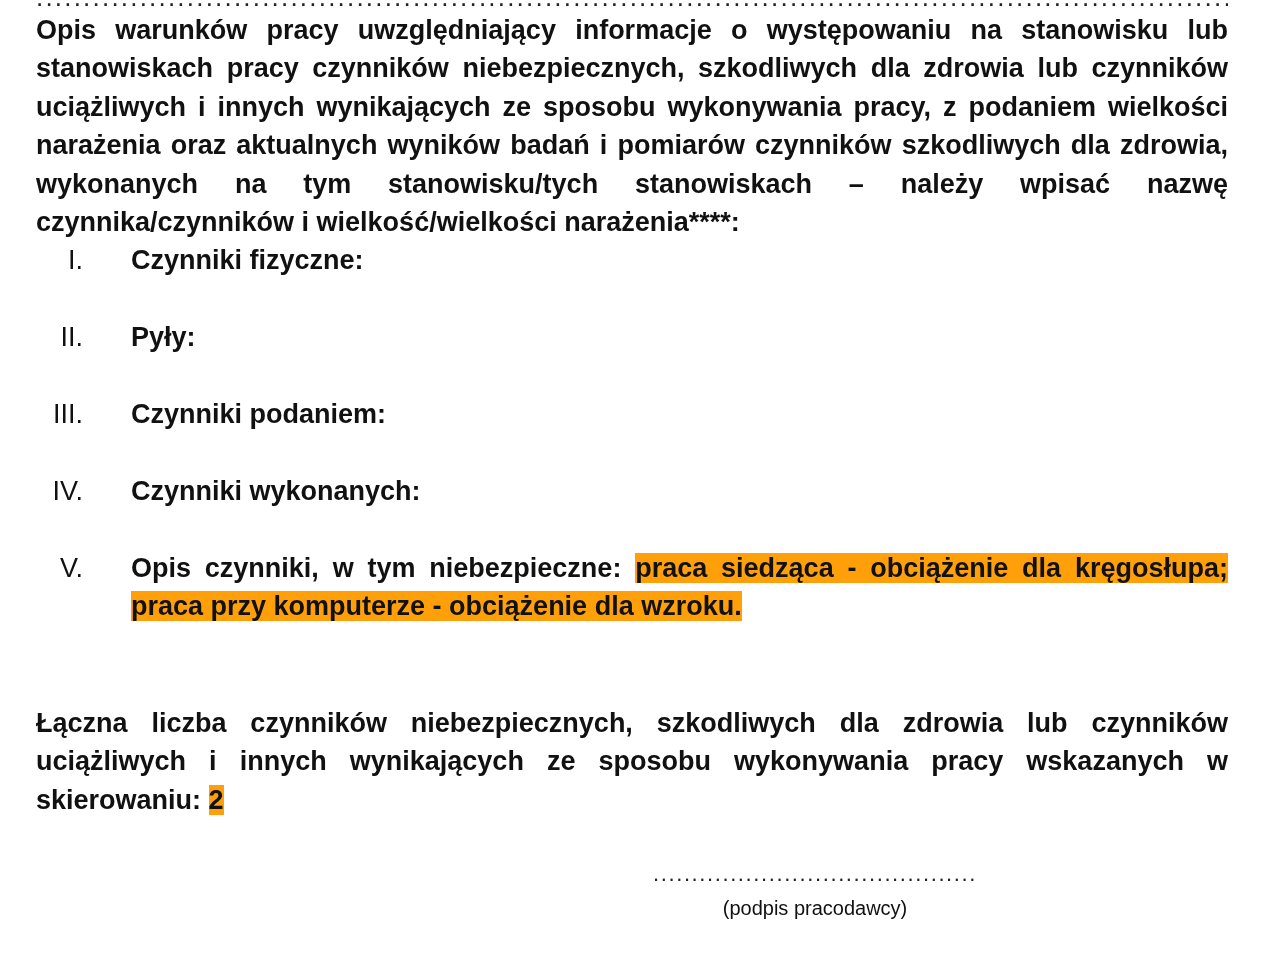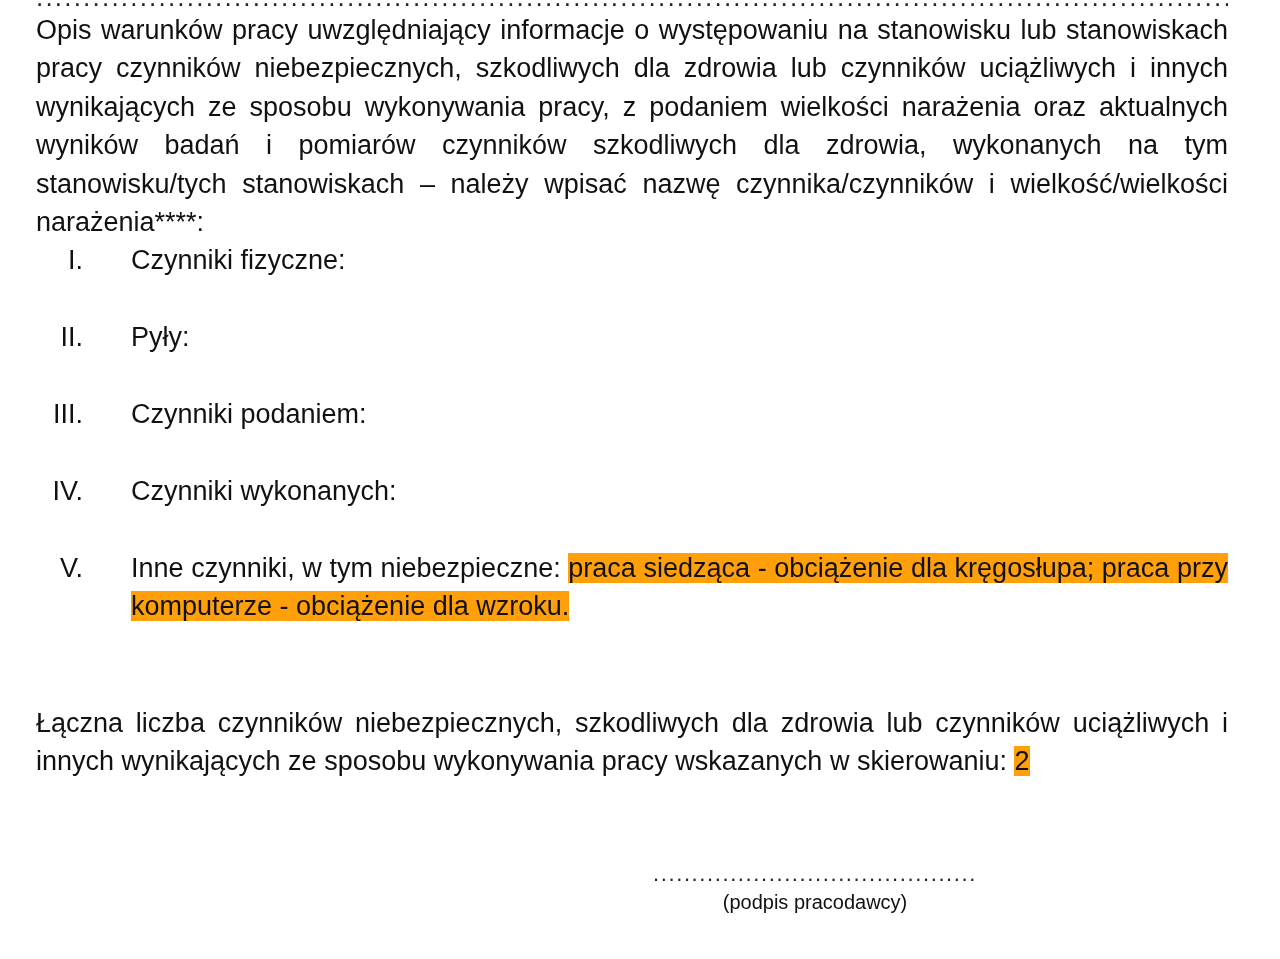--- a/index.html
+++ b/index.html
@@ -34,20 +34,21 @@
       line-height: 20px;
     }
     .para {
       position: absolute;
       left: 36px;
       width: 1192px;
       font-size: 27px;
       line-height: 38.4px;
       text-align: justify;
       text-align-last: left;
+      font-weight: bold;
     }
     .para-intro { top: 11px; }
     .list {
       position: absolute;
       left: 0;
       top: 241px;
       width: 1280px;
     }
     .list-item {
       position: absolute;
@@ -61,41 +62,42 @@
       right: 1197px;
       text-align: right;
       white-space: nowrap;
     }
     .list-text {
       position: absolute;
       left: 131px;
       width: 1097px;
       text-align: justify;
       text-align-last: left;
+      font-weight: bold;
     }
     .hl {
       background: #FFA00A;
     }
     .para-summary { top: 704px; }
     .signature {
       position: absolute;
       left: 607px;
       top: 863px;
       width: 416px;
       text-align: center;
     }
     .sig-dots {
       font-size: 22px;
       letter-spacing: 1.6px;
       white-space: nowrap;
       line-height: 22px;
       color: #222;
     }
     .sig-label {
-      margin-top: 4px;
+      margin-top: 10px;
       font-size: 20px;
       line-height: 26px;
       color: #111;
     }
   </style>
 </head>
 <body>
 
 <div class="page">
 
@@ -115,21 +117,21 @@
     <div class="list-item" style="top:154px;">
       <span class="list-num">III.</span>
       <span class="list-text">Czynniki podaniem:</span>
     </div>
     <div class="list-item" style="top:231px;">
       <span class="list-num">IV.</span>
       <span class="list-text">Czynniki wykonanych:</span>
     </div>
     <div class="list-item" style="top:308px;">
       <span class="list-num">V.</span>
-      <span class="list-text"><span>Inne czynniki, w tym niebezpieczne:</span> <span class="hl">praca siedząca - obciążenie dla kręgosłupa; praca przy komputerze - obciążenie dla wzroku.</span></span>
+      <span class="list-text"><span>Opis czynniki, w tym niebezpieczne:</span> <span class="hl">praca siedząca - obciążenie dla kręgosłupa; praca przy komputerze - obciążenie dla wzroku.</span></span>
     </div>
   </div>
 
   <div class="para para-summary"><span>Łączna liczba czynników niebezpiecznych, szkodliwych dla zdrowia lub czynników uciążliwych i innych wynikających ze sposobu wykonywania pracy wskazanych w skierowaniu:</span> <span class="hl">2</span></div>
 
   <div class="signature">
     <div class="sig-dots">..........................................</div>
     <div class="sig-label">(podpis pracodawcy)</div>
   </div>
 

